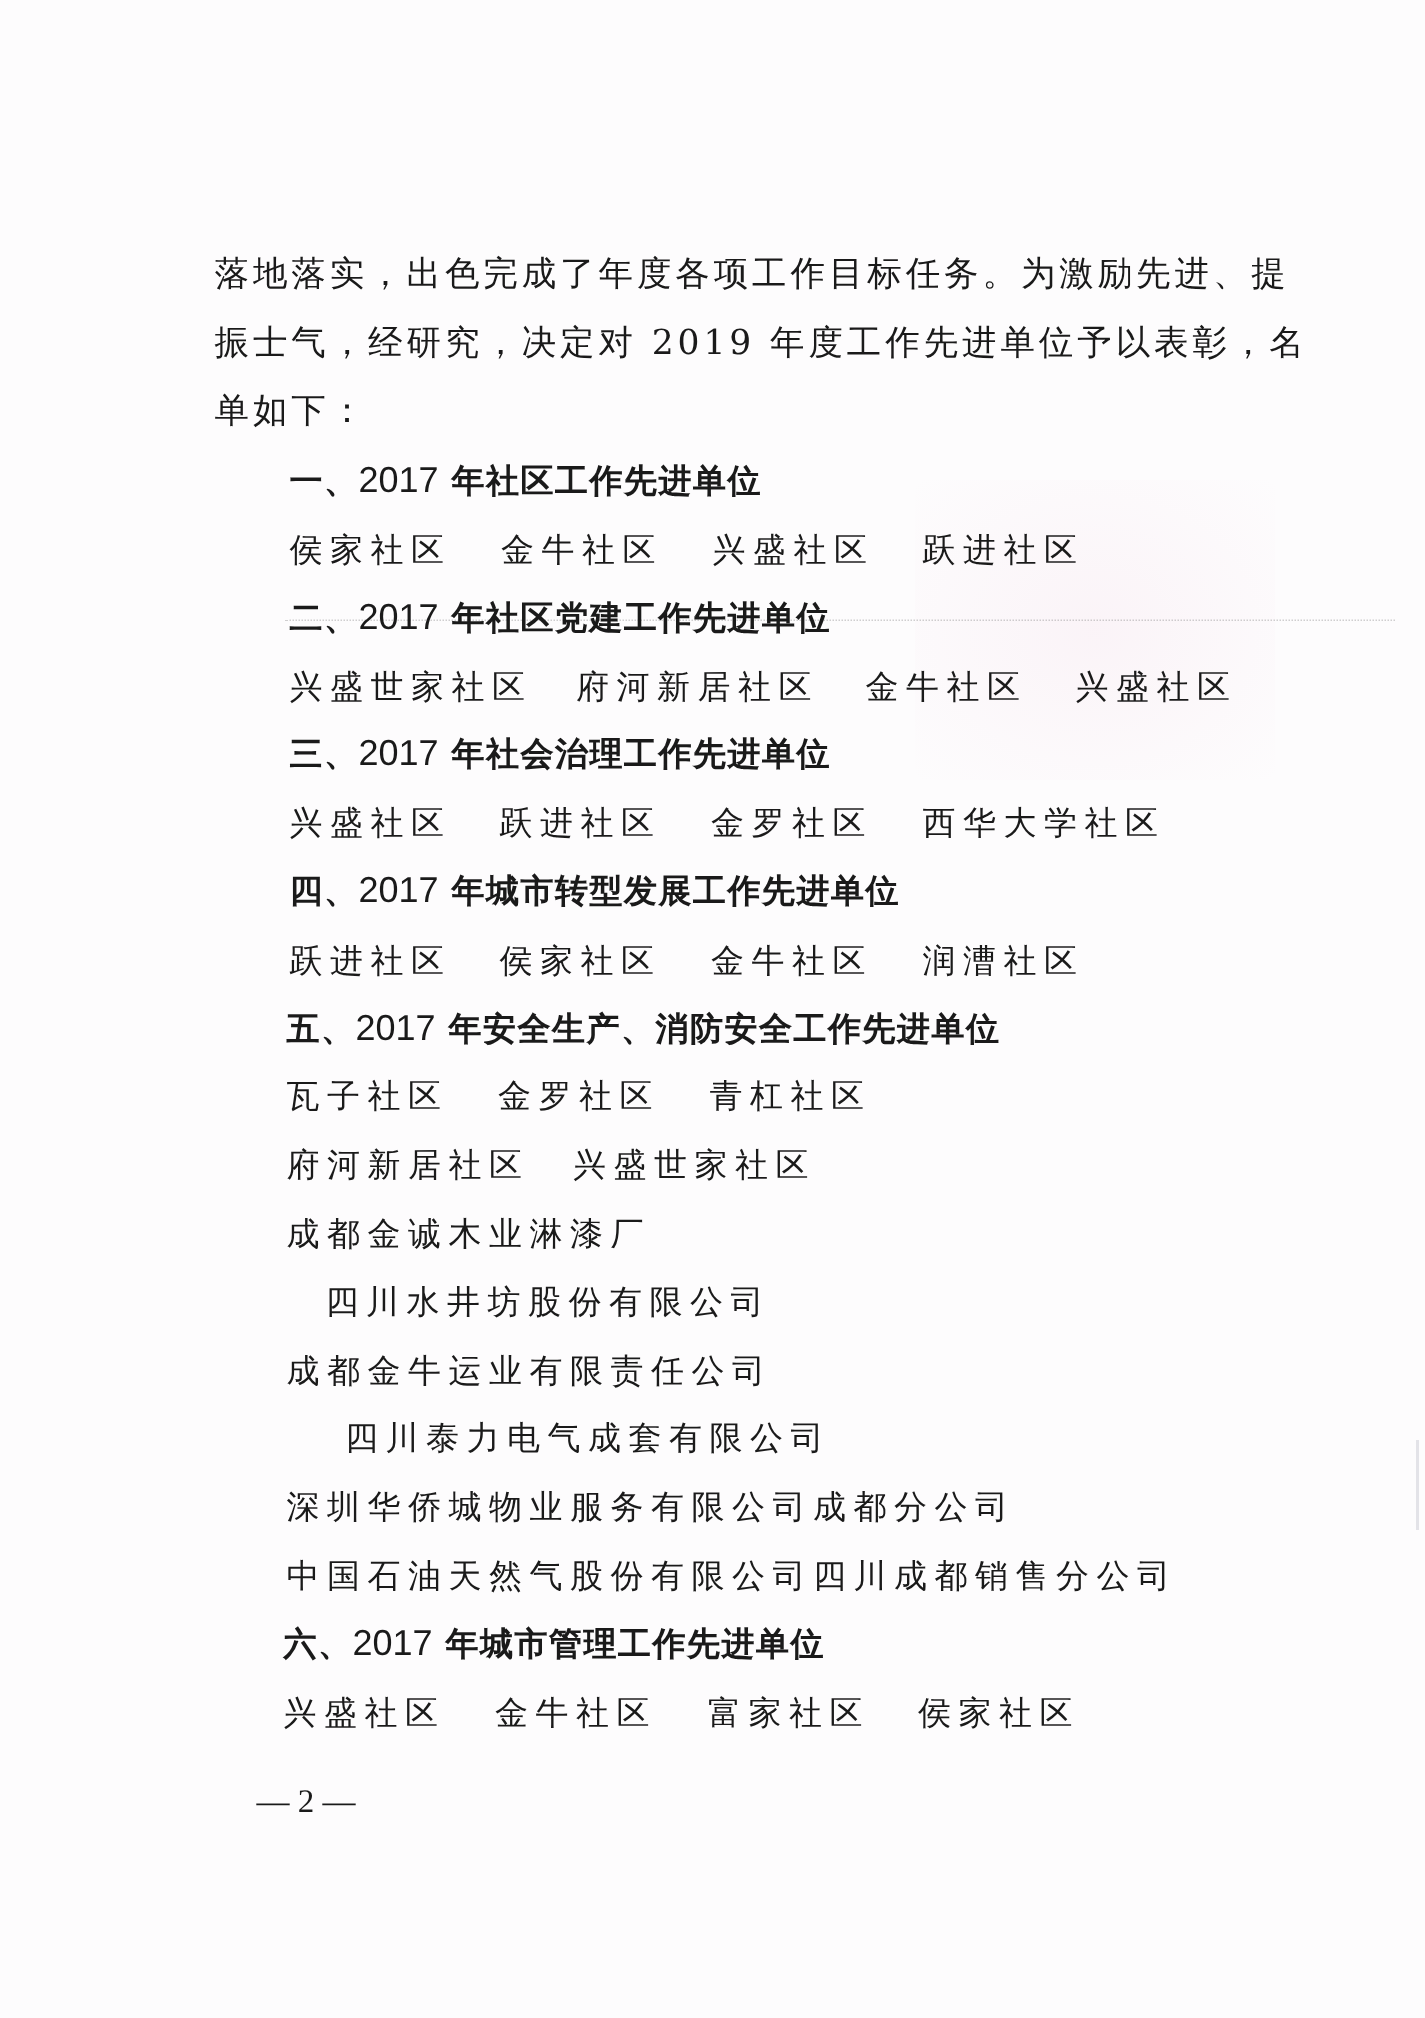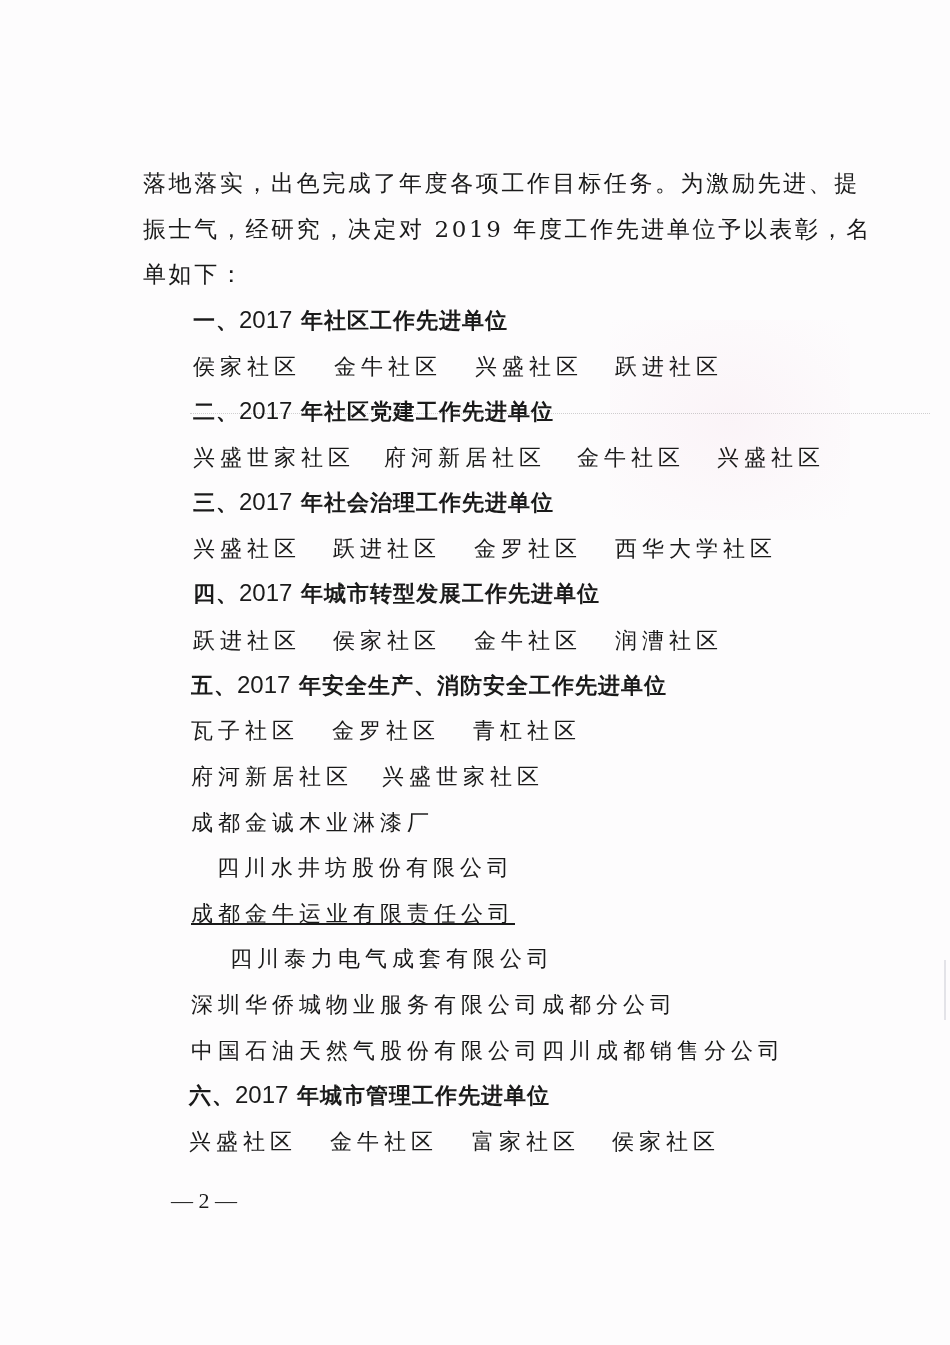--- a/index.html
+++ b/index.html
@@ -158,21 +158,21 @@
     <span class="unit" style="left:0px;">府河新居社区</span>
     <span class="unit" style="left:191px;">兴盛世家社区</span>
   </div>
   <div class="row" style="left:191px; top:808px;">
     <span class="unit" style="left:0px;">成都金诚木业淋漆厂</span>
   </div>
   <div class="row" style="left:191px; top:853px;">
     <span class="unit" style="left:0px;margin-left:26px;">四川水井坊股份有限公司</span>
   </div>
   <div class="row" style="left:191px; top:899px;">
-    <span class="unit" style="left:0px;text-decoration:underline;">成都金牛运业有限责任公司</span>
+    <span class="unit" style="left:0px;">成都金牛运业有限责任公司</span>
   </div>
   <div class="row" style="left:191px; top:944px;">
     <span class="unit" style="left:0px;margin-left:39px;">四川泰力电气成套有限公司</span>
   </div>
   <div class="row" style="left:191px; top:990px;">
     <span class="unit" style="left:0px;">深圳华侨城物业服务有限公司成都分公司</span>
   </div>
   <div class="row" style="left:191px; top:1036px;">
     <span class="unit" style="left:0px;text-align:right;">中国石油天然气股份有限公司四川成都销售分公司</span>
   </div>

